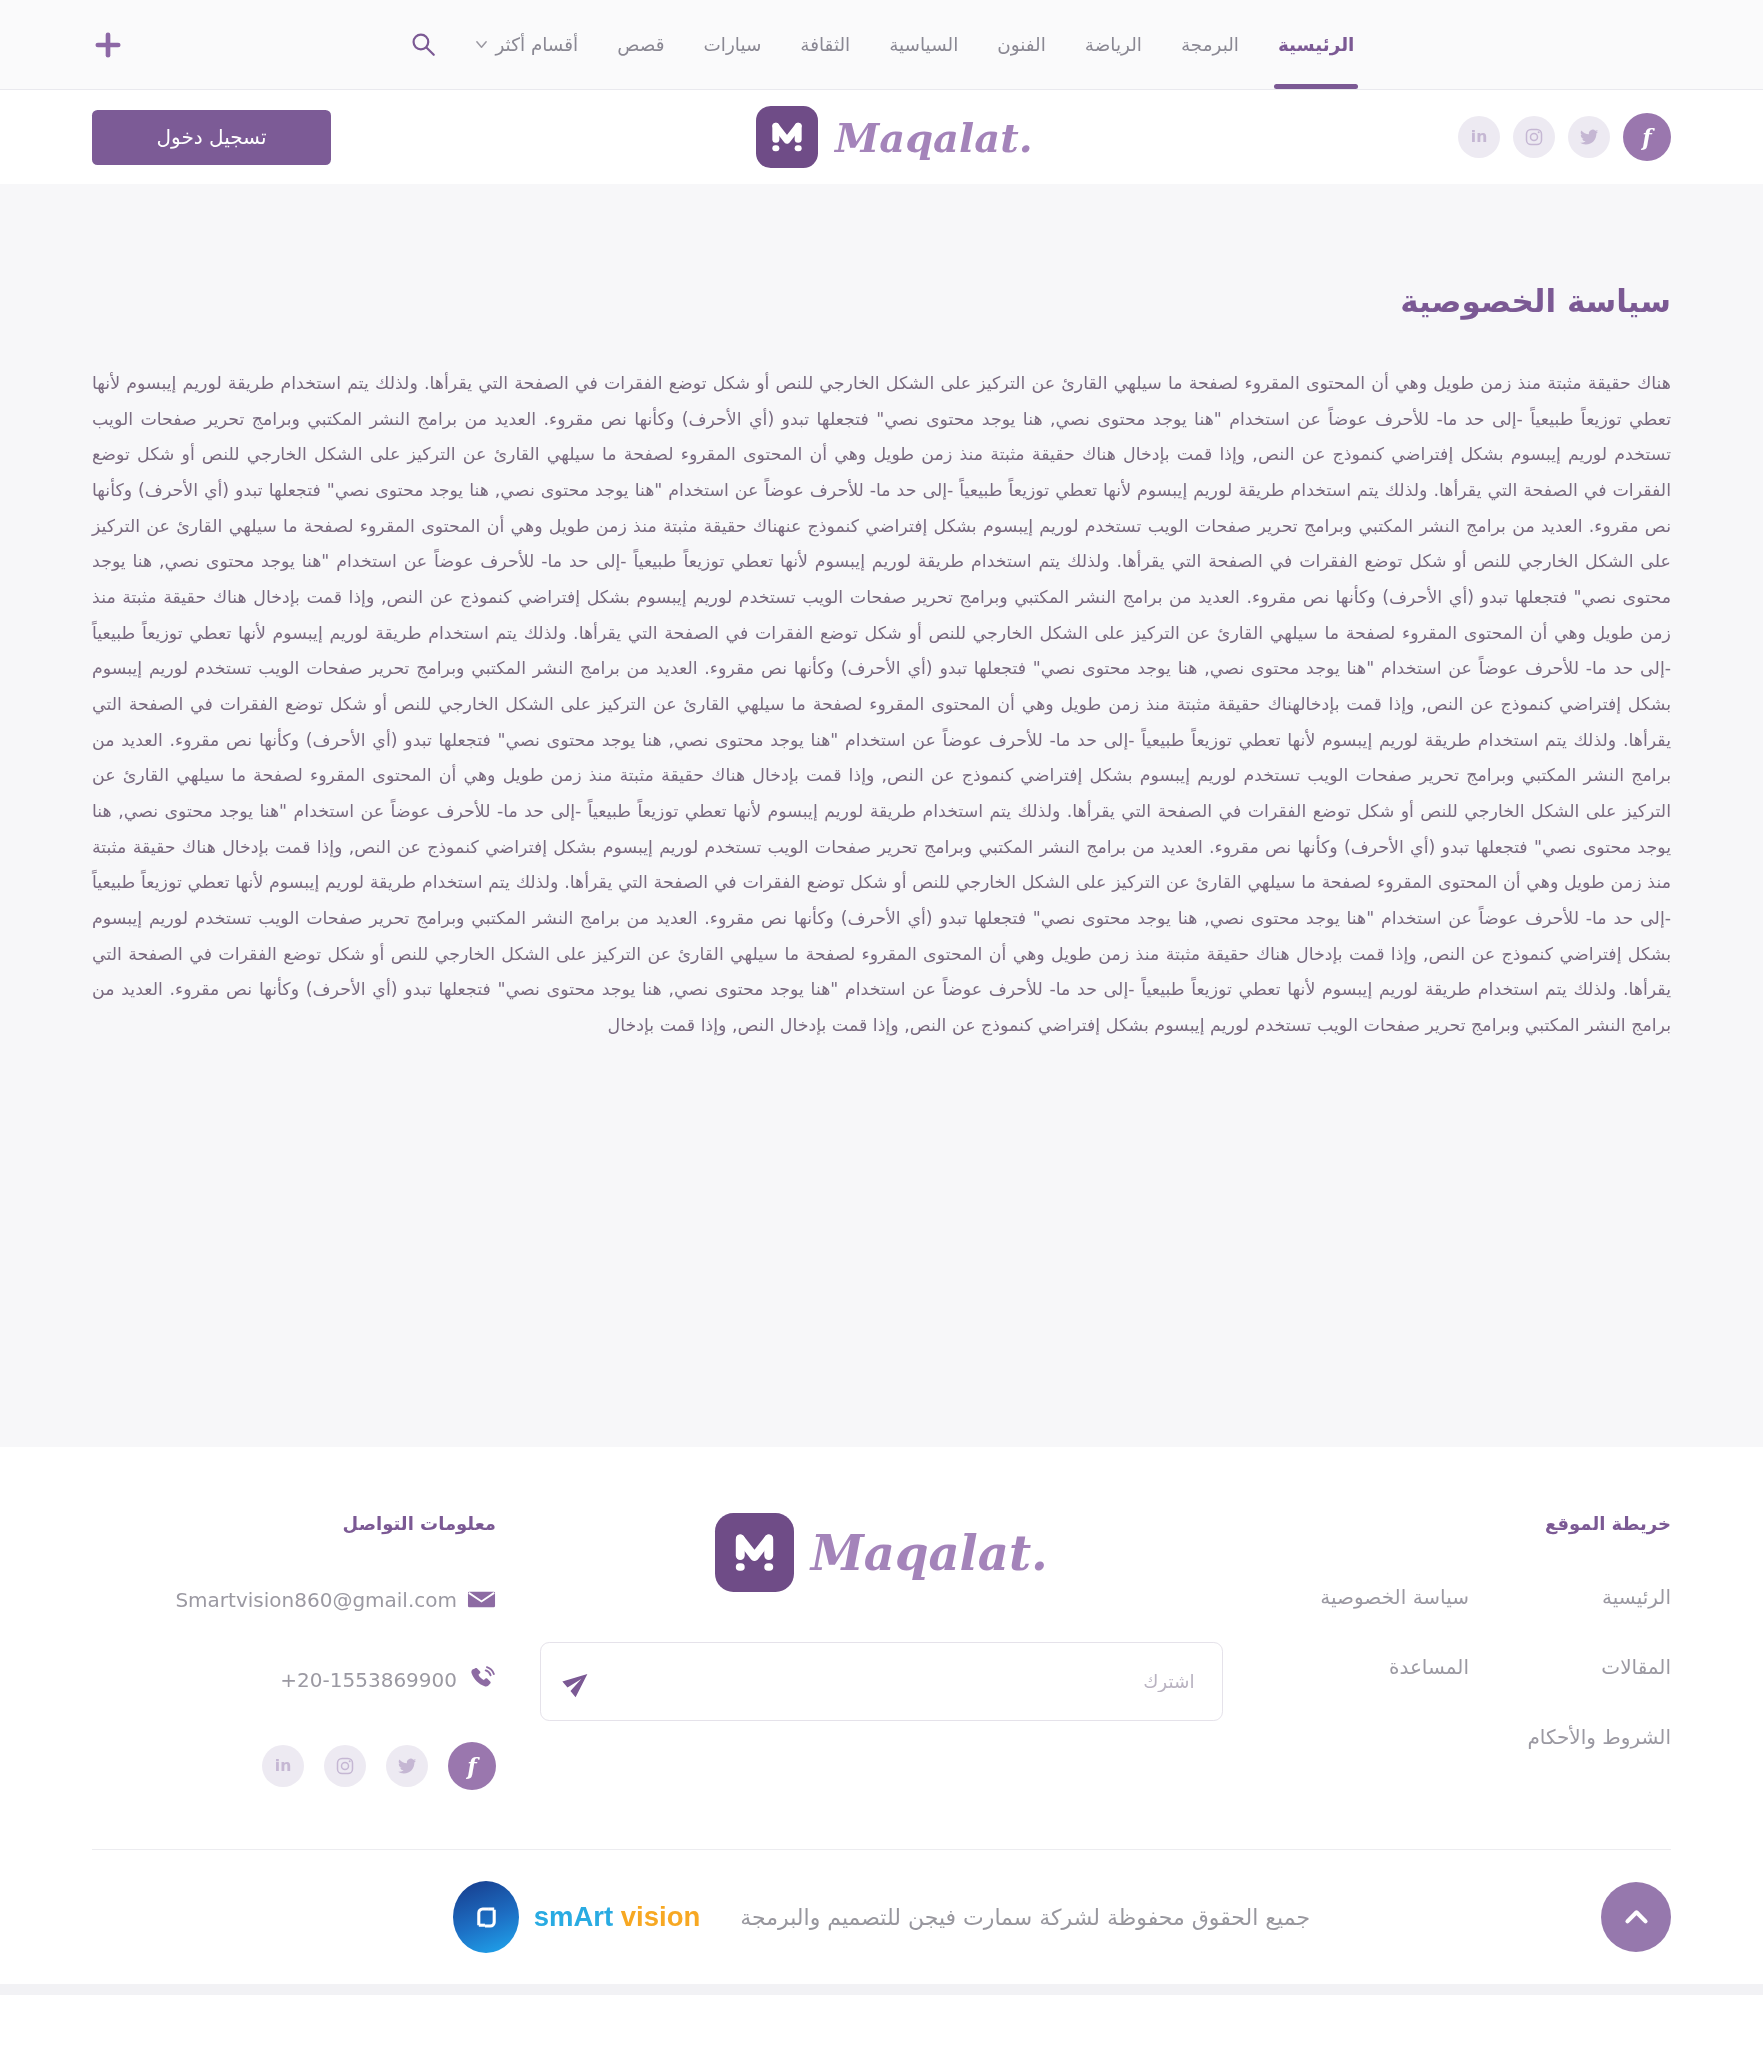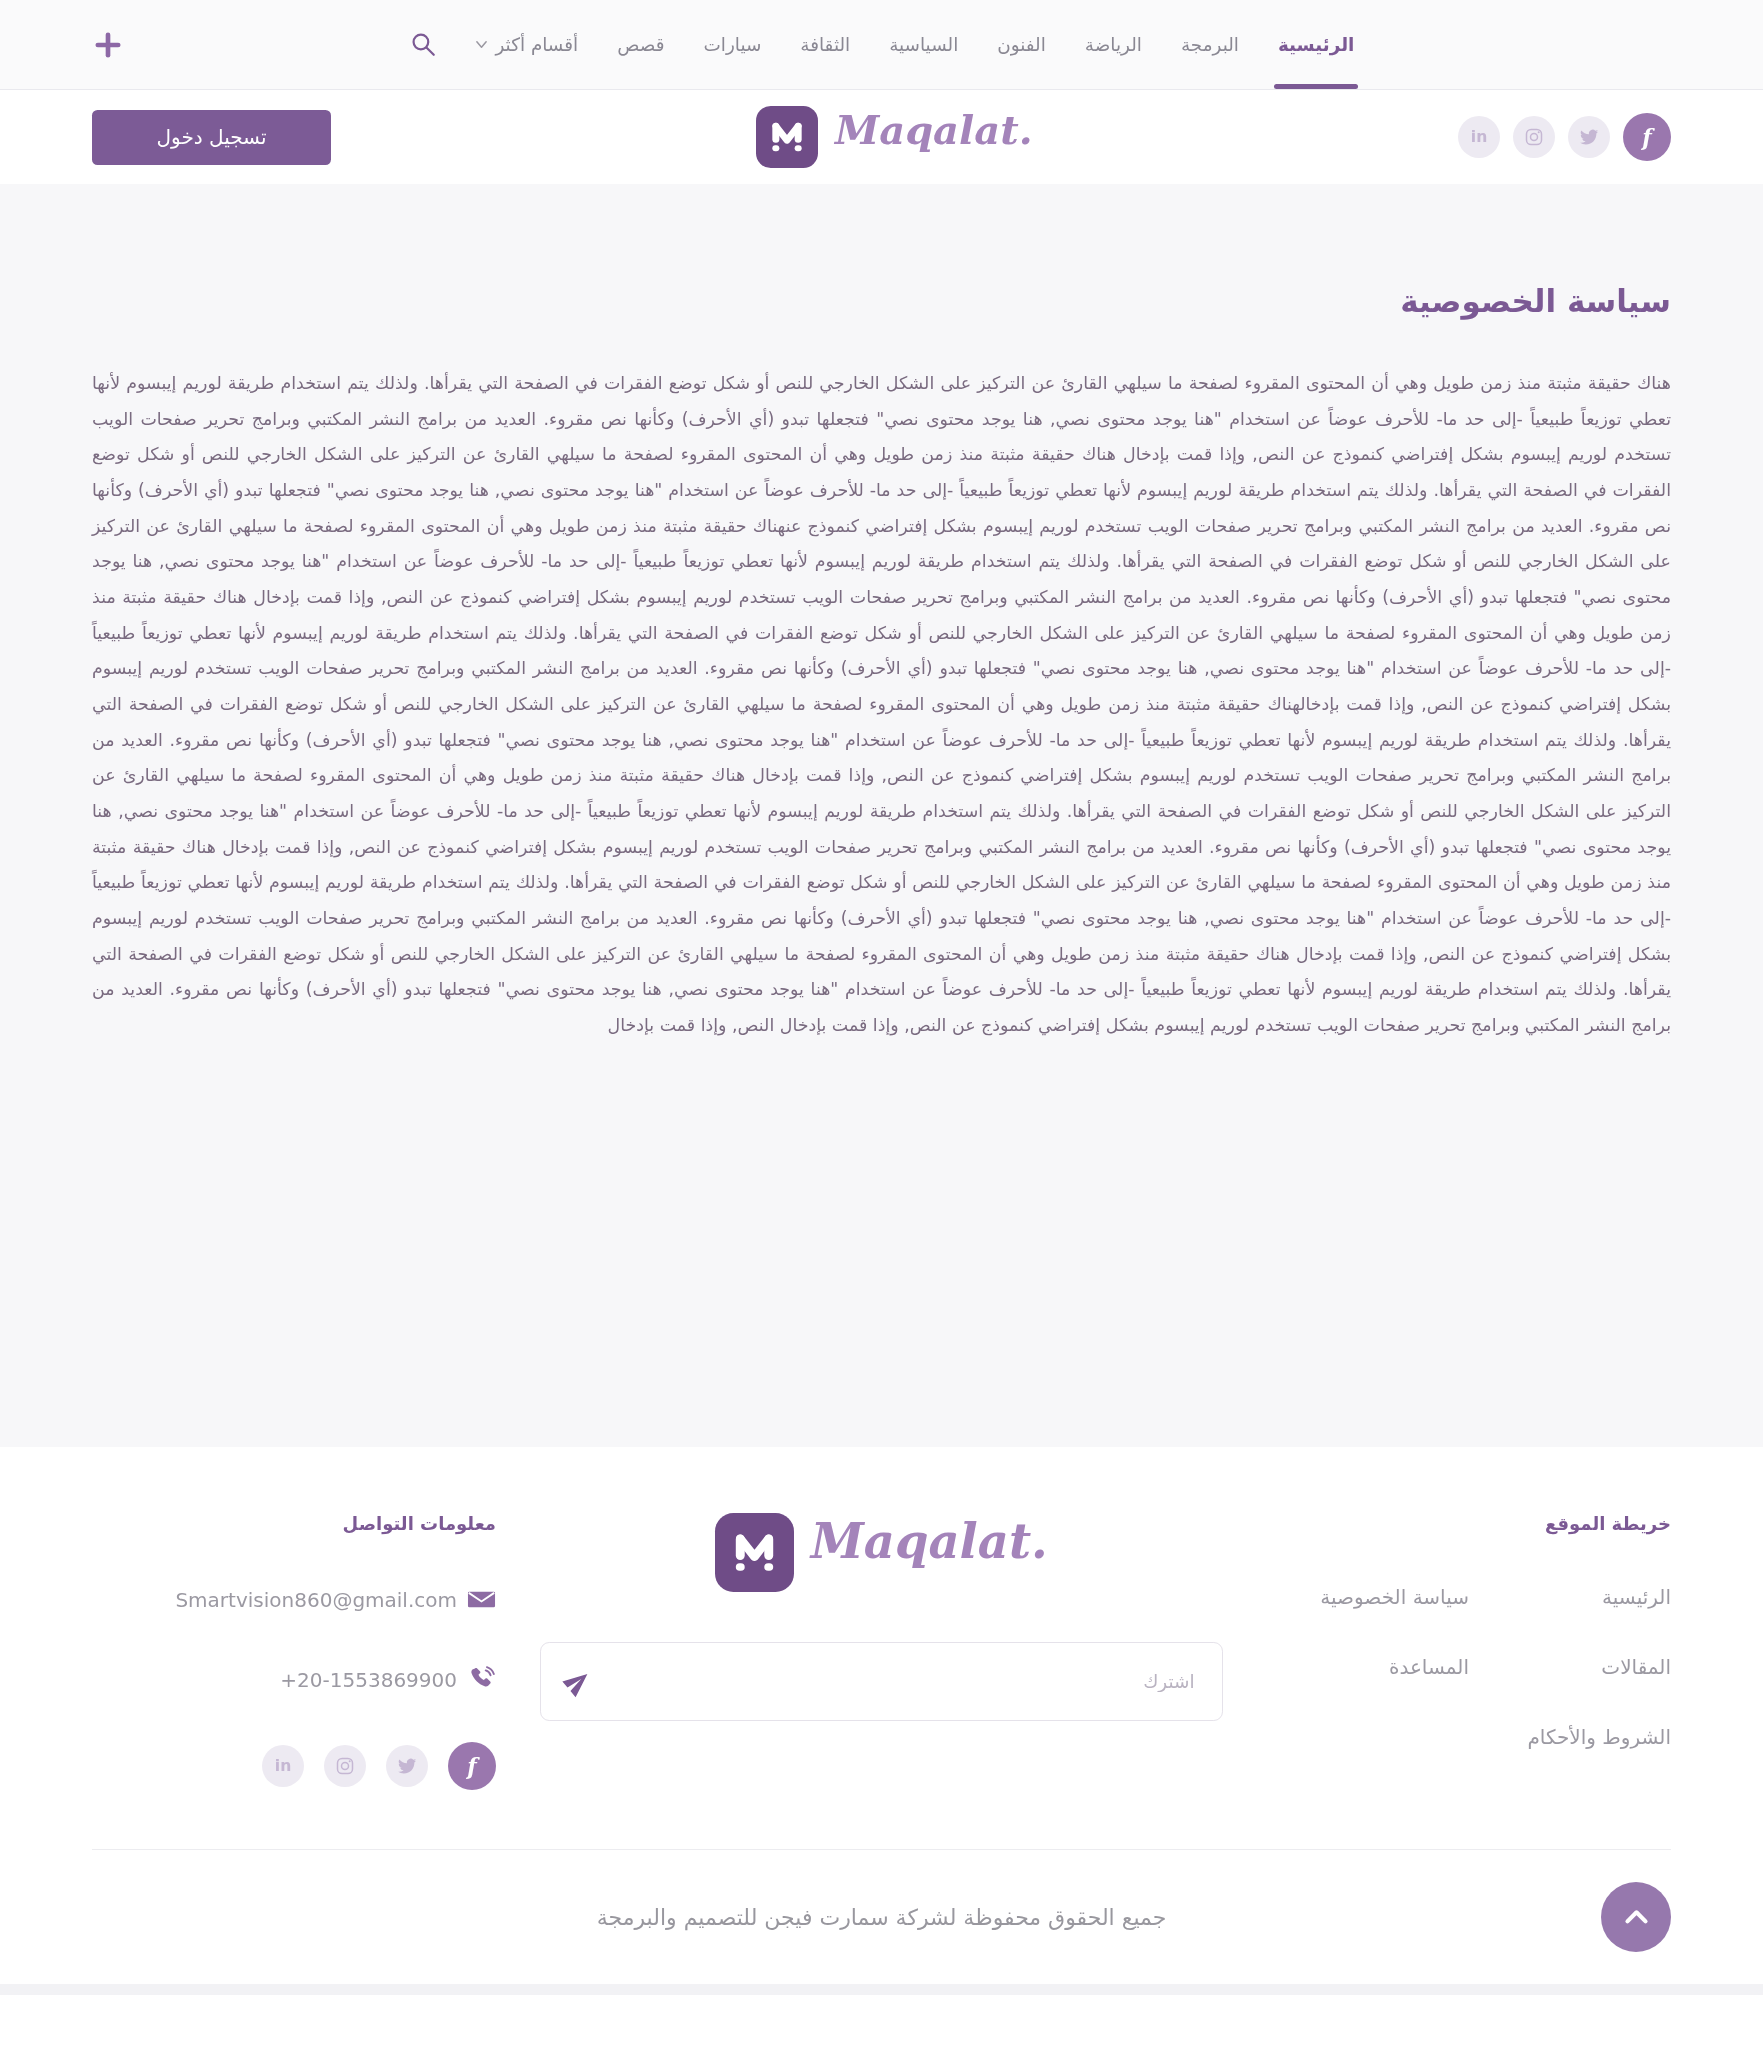--- a/index.html
+++ b/index.html
@@ -13,21 +13,21 @@
   .nav-item.active::after { content:""; position:absolute; bottom:0; right:-3.7px; left:-3.7px; height:4.6px; background:#7b5994; border-radius:2.8px; }
   .nav-search { display:flex; align-items:center; cursor:pointer; }
   .nav-plus { position:absolute; left:95px; top:0; height:100%; display:flex; align-items:center; cursor:pointer; }
   .chev { display:inline-block; width:13px; height:13px; }
 
   
   .header { height:94px; background:#fff; display:flex; align-items:center; justify-content:space-between; padding:0 92px; }
   .socials { display:flex; align-items:center; gap:13px; }
   .soc { width:42px; height:42px; border-radius:50%; background:#edeaf2; color:#c5b7d3; display:flex; align-items:center; justify-content:center; font-size:15.6px; font-weight:bold; cursor:pointer; }
   .soc.fb { width:48px; height:48px; background:#9a77ae; color:#fff; font-size:22px; }
-  .logo { display:flex; gap:16.5px; }
+  .logo { display:flex; align-items:center; gap:16.5px; }
   .logo-mark { background:#6f4c87; border-radius:14.7px; display:flex; align-items:center; justify-content:center; }
   .logo-mark.small { width:62px; height:62px; }
   .logo-mark.big { width:79px; height:79px; border-radius:18.4px; }
   .logo-text { font-family:"DejaVu Serif",serif; font-style:italic; font-weight:bold; color:#a484ba; }
   .logo-text.small { font-size:40px; }
   .logo-text.big { font-size:48px; }
   .login-btn { width:239px; height:55px; background:#7c5b96; color:#fff; border:none; border-radius:5.5px; font-size:20px; font-family:"DejaVu Sans",sans-serif; cursor:pointer; }
 
   
   .main { background:#f7f7f9; min-height:1263px; padding:99px 92px 0; }
@@ -256,20 +256,31 @@
       </div>
     </div>
 
   </div>
 </footer>
 
 <div class="divider"></div>
 
 <div class="bottombar">
   <div class="copyright">جميع الحقوق محفوظة لشركة سمارت فيجن للتصميم والبرمجة</div>
+  <div class="brand">
+    <div class="brand-circle">
+      <svg width="37" height="37" viewBox="0 0 24 24" fill="none" stroke="#fff" stroke-width="2" stroke-linejoin="round">
+        <path d="M7 17 V9 a2.5 2.5 0 0 1 2.5-2.5 H13"></path>
+        <path d="M17 7 v8 a2.5 2.5 0 0 1-2.5 2.5 H11"></path>
+        <path d="M7 17 h4"></path>
+          <path d="M13 6.5 h4"></path>
+      </svg>
+    </div>
+    <div class="brand-text"><span class="blue">smArt</span> <span class="orange">vision</span></div>
+  </div>
   <button class="scroll-top">
     <span>
       <svg width="31" height="31" viewBox="0 0 24 24">
           <polyline points="5,15 12,8 19,15" fill="none" stroke="#fff" stroke-width="3.2" stroke-linecap="round" stroke-linejoin="round"></polyline>
         </svg>
     </span>
   </button>
 </div>
 <div class="bottom-strip"></div>
 

